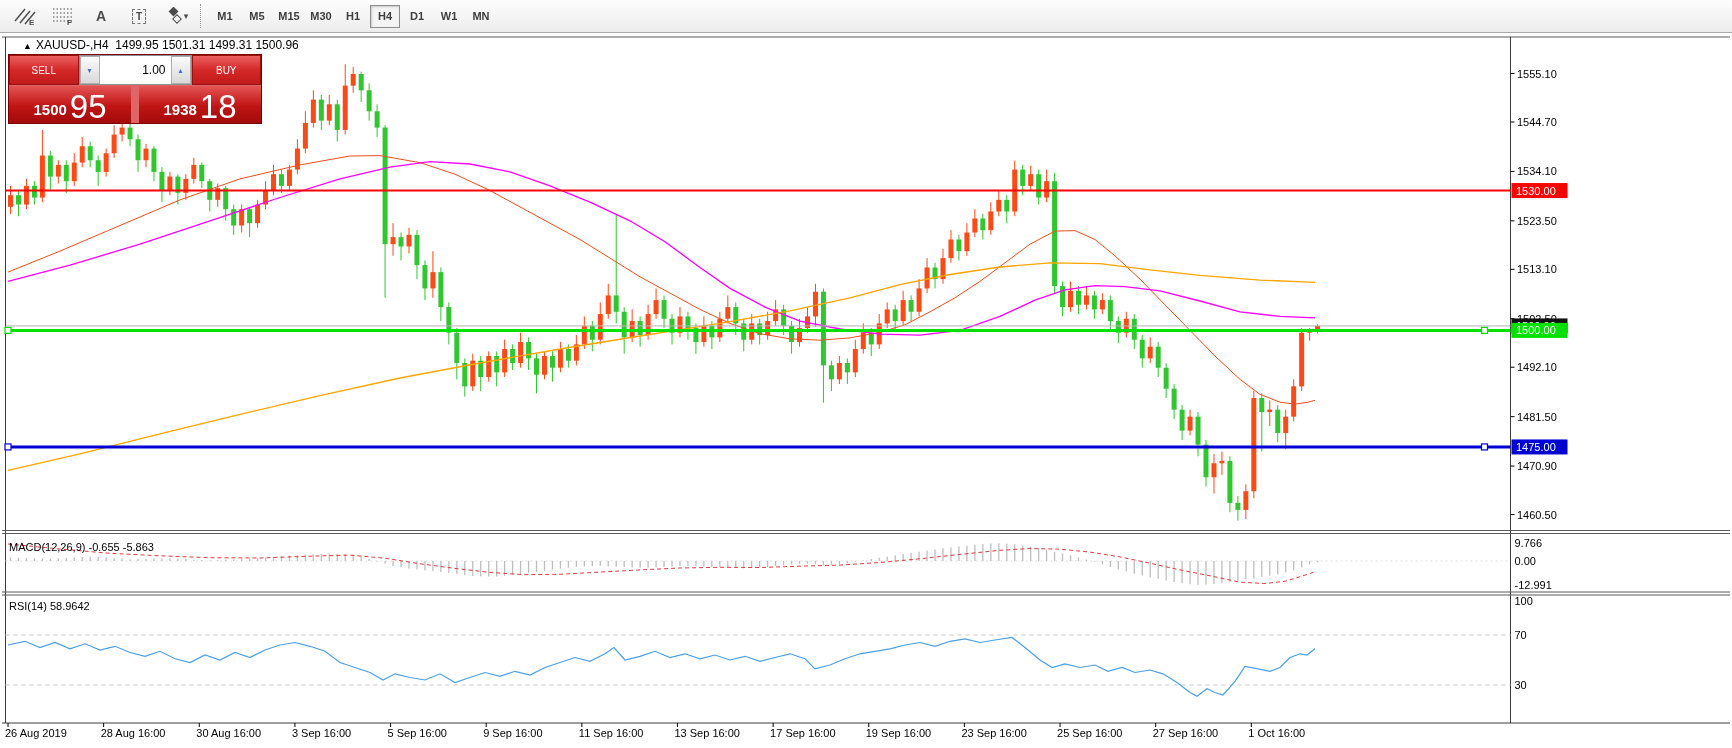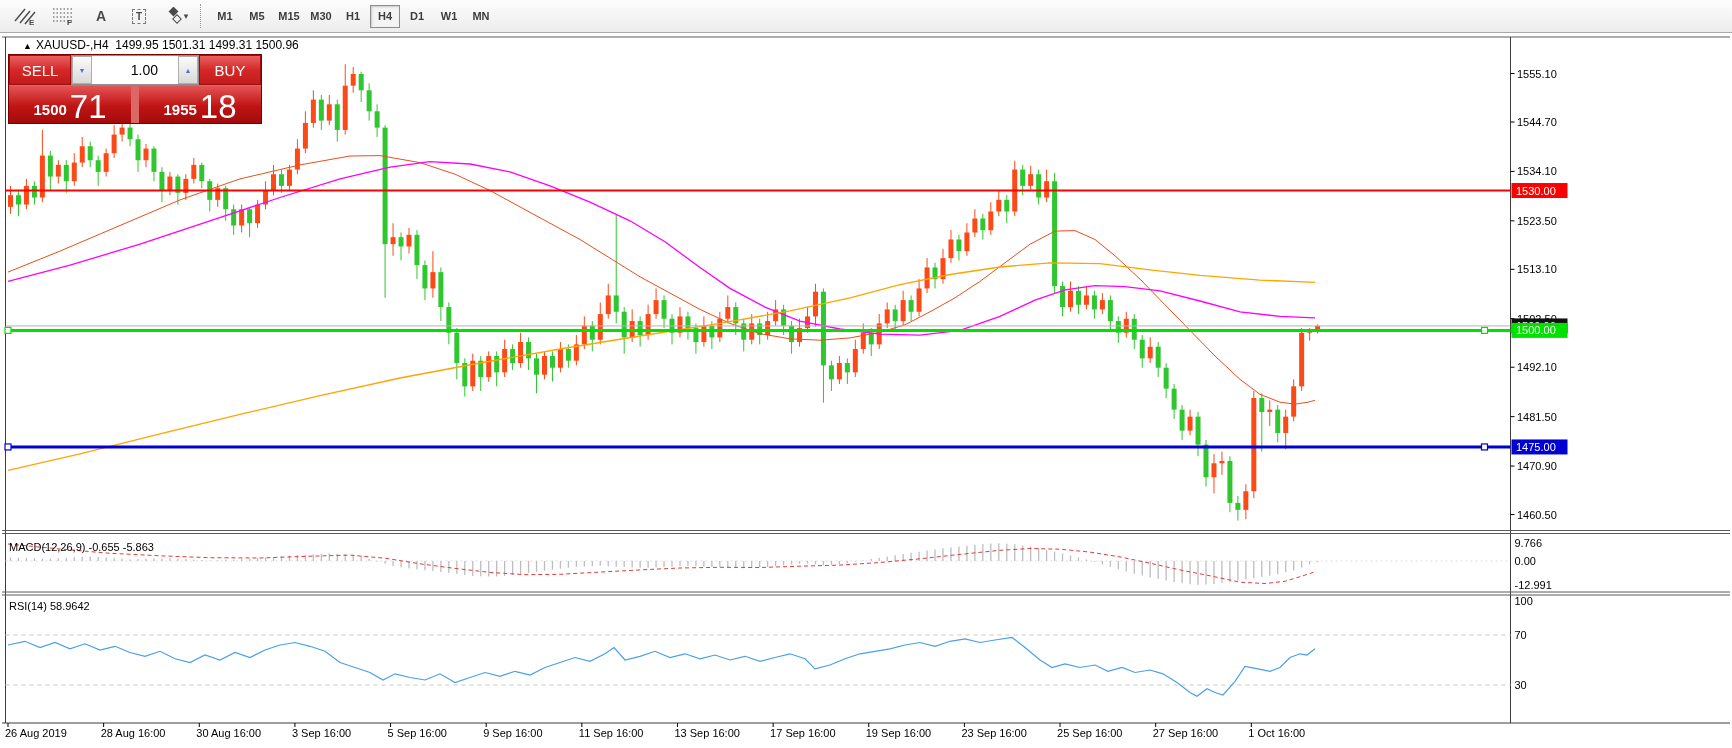--- a/index.html
+++ b/index.html
@@ -19,27 +19,27 @@
   
   .chart-region{position:relative;width:1732px;height:715px;}
   #chart-svg{position:absolute;left:0;top:0;}
   .symbol-header{position:absolute;left:23px;top:5px;font-size:12px;color:#000;z-index:3;white-space:pre;}
   .symbol-header .arr{font-size:9px;margin-right:4px;}
   
   .trade-panel{position:absolute;left:8px;top:21px;width:254px;z-index:4;background:#c22;
                border:1px solid #7d0000;box-sizing:border-box;}
   .tp-row1{display:flex;height:30px;}
   .btn-sell,.btn-buy{flex:1;background:linear-gradient(#ec6060 0%,#d42828 50%,#c11b1b 100%);
-        color:#fff;font-size:15px;display:flex;align-items:center;justify-content:center;
+        color:#fff;font-size:10px;display:flex;align-items:center;justify-content:center;
         border:1px solid #9d0f0f;box-sizing:border-box;}
   .spin{display:flex;background:#fff;border:1px solid #8f8f8f;box-sizing:border-box;height:30px;}
   .spin-btn{width:20px;background:linear-gradient(#fbfbfb,#d9d9d9);border:1px solid #aeaeae;
         color:#4a6fd4;font-size:8px;display:flex;align-items:center;justify-content:center;box-sizing:border-box;}
-  .vol-input{width:66px;text-align:right;font-size:14px;color:#000;display:flex;align-items:center;
-        justify-content:flex-end;padding-right:20px;background:#fff;}
+  .vol-input{width:66px;text-align:right;font-size:12px;color:#000;display:flex;align-items:center;
+        justify-content:flex-end;padding-right:5px;background:#fff;}
   .tp-row2{display:flex;height:37px;background:#d66;gap:8px;padding-top:1px;justify-content:space-between;}
   .price-box{flex:1;background:linear-gradient(#e45454 0%,#c01414 55%,#a30b0b 100%);color:#fff;
         display:flex;align-items:flex-end;justify-content:center;padding-bottom:2px;}
   .px-small{font-size:15px;font-weight:bold;margin:0 3px 3px 0;}
   .px-big{font-size:33px;line-height:29px;}
   
   .annotation{position:absolute;right:240px;top:157px;z-index:2;font-size:36px;color:#f9191b;
               letter-spacing:1px;white-space:nowrap;}
   svg text{font-family:"Liberation Sans",sans-serif;}
 </style>
@@ -720,22 +720,22 @@
       <div class="spin">
         <div class="spin-btn">▾</div>
         <div class="vol-input">1.00</div>
         <div class="spin-btn">▴</div>
       </div>
       <div class="btn-buy">BUY</div>
     </div>
     <div class="tp-row2">
       <div class="price-box">
         <span class="px-small">1500</span>
-        <span class="px-big">71</span>
+        <span class="px-big">95</span>
       </div>
       <div class="price-box">
-        <span class="px-small">1955</span>
+        <span class="px-small">1938</span>
         <span class="px-big">18</span>
       </div>
     </div>
   </div>
 
 </div>
 
 </body></html>

